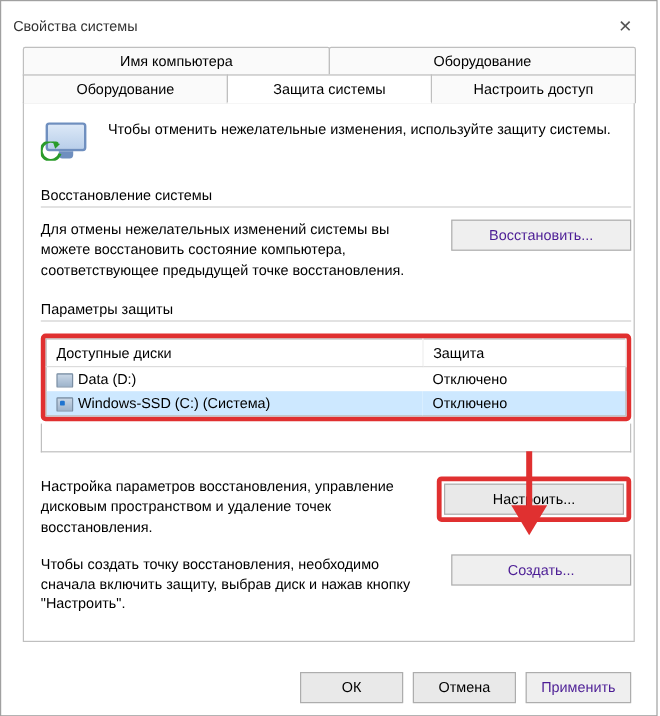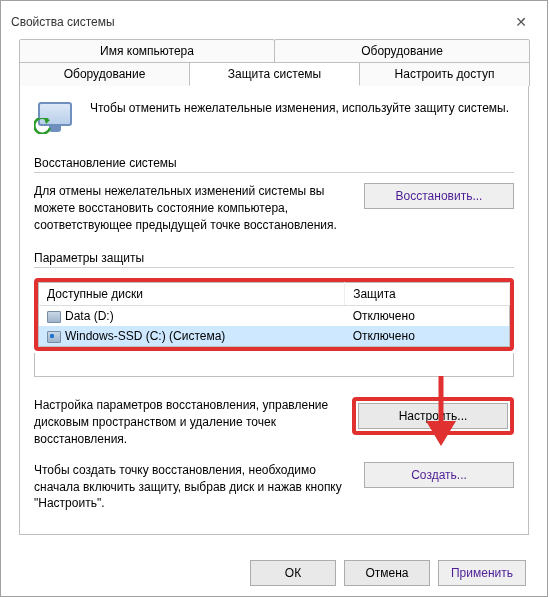--- a/index.html
+++ b/index.html
@@ -60,21 +60,21 @@
   .tab-row.bottom { margin-top: -1px; }
   .tab.active {
     background: #fff;
     position: relative;
     z-index: 2;
     border-bottom: 1px solid #fff;
   }
   .tab-content {
     border: 1px solid #bfbfbf;
     margin: -1px 18px 0 18px;
-    padding: 14px 14px 10px 14px;
+    padding: 14px 2px 10px 14px;
     background: #fff;
     min-height: 450px;
   }
   .intro {
     display: flex;
     gap: 12px;
     margin-bottom: 16px;
   }
   .intro-icon {
     width: 44px; height: 40px; flex-shrink:0;

